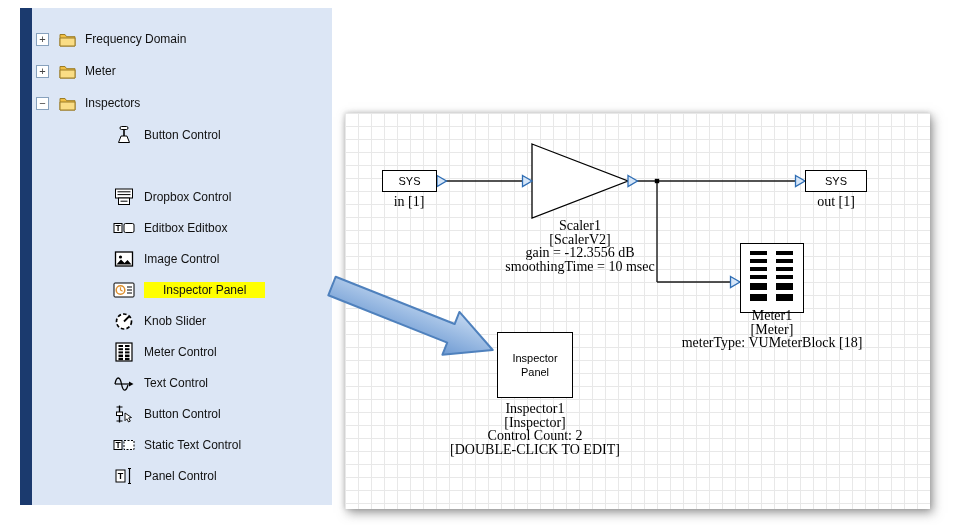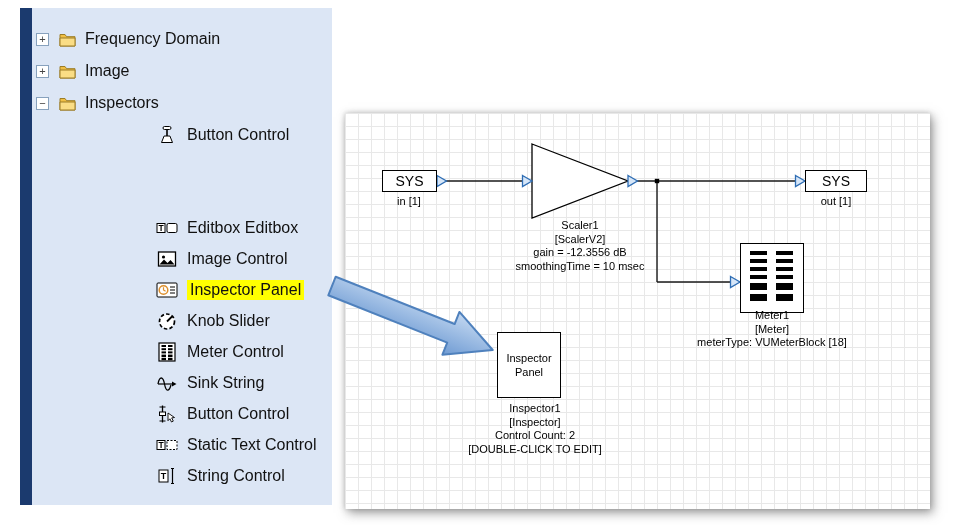--- a/index.html
+++ b/index.html
@@ -6,42 +6,42 @@
   html,body { background:#fff; font-family:"Liberation Sans", sans-serif; }
   .stage { position:relative; width:975px; height:525px; background:#fff; overflow:hidden; }
 
   
   .palette { position:absolute; left:20px; top:8px; width:312px; height:497px;
              background:var(--panel-bg,#dce6f5); }
   .strip { position:absolute; left:0; top:0; width:12px; height:100%;
            background:var(--strip,#1b3a6e); }
   .trow { position:absolute; display:flex; align-items:center; height:26px; gap:8px; cursor:default; }
   .trow.cat { left:16px; }
-  .trow.child { left:92px;margin-left:43px; }
+  .trow.child { left:92px; }
   .expander { width:13px; height:13px; flex:0 0 13px; border:1px solid #87a1bd; background:#fff;
               font-size:11px; line-height:11px; text-align:center; color:#444; }
   .ticon { width:20px; flex:0 0 20px; display:flex; justify-content:center; }
   .cicon { width:24px; flex:0 0 24px; display:flex; justify-content:center; }
-  .tlbl { font-size:16px; color:#111; white-space:nowrap; }
-  .tlbl.hl { background:var(--highlight,#ffff00); padding:1px 3px; }
+  .tlbl { font-size:12px; color:#111; white-space:nowrap; }
+  .tlbl.hl { background:var(--highlight,#ffff00); padding:1px 19px; }
 
   
   .canvas { position:absolute; left:345px; top:113px; width:585px; height:396px; background:#fff;
             background-image:linear-gradient(#e8e8e8 1px, transparent 1px),
                              linear-gradient(90deg,#e8e8e8 1px, transparent 1px);
             background-size:13px 13px;
             box-shadow:3px 4px 10px rgba(80,80,80,.55), 0 0 5px rgba(140,140,140,.45); }
   .wires { position:absolute; left:0; top:0; }
   .wire { stroke:#1a1a1a; stroke-width:1.4; }
   .tri  { fill:#fff; stroke:#000; stroke-width:1.3; }
   .port { fill:#d6e6f8; stroke:var(--port-blue,#2e6db4); stroke-width:1.3; }
   .blk  { position:absolute; border:1px solid #000; background:#fff; display:flex;
-          align-items:center; justify-content:center; font-size:14px; color:#000; }
-  .cap  { position:absolute; transform:translateX(-50%); text-align:center; font-size:11px;
-          line-height:13.5px; color:#000; white-space:nowrap; }
+          align-items:center; justify-content:center; font-size:11px; color:#000; }
+  .cap  { position:absolute; transform:translateX(-50%); text-align:center; font-size:14px;
+          line-height:13.5px; color:#000; white-space:nowrap;font-family:Liberation Serif, serif; }
   .meter-box { position:absolute; border:1.5px solid #000; background:#fff;
                display:flex; align-items:center; justify-content:center; }
   .insp-box { position:absolute; border:1px solid #000; background:#fff; display:flex;
               flex-direction:column; align-items:center; justify-content:center;
               font-size:11px; line-height:14px; color:#000; }
 
   
   .overlay { position:absolute; left:0; top:0; z-index:50; pointer-events:none; }
   .big-arrow { stroke:var(--arrow-border,#4f81bd); stroke-width:2; stroke-linejoin:round; }
 </style>
@@ -65,21 +65,21 @@
     </div>
 
     <div class="trow cat" style="top:50px">
       <span class="expander">+</span>
       <span class="ticon">
         <svg width="17" height="15" viewBox="0 0 17 15">
             <path d="M1 2.5h5l1.6 2.2H16V14H1z" fill="#f0bf44" stroke="#9c7d26"></path>
             <path d="M1 6h15v8H1z" fill="#fadd85" stroke="#9c7d26"></path>
           </svg>
       </span>
-      <span class="tlbl">Image</span>
+      <span class="tlbl">Meter</span>
     </div>
 
     <div class="trow cat" style="top:82px">
       <span class="expander">−</span>
       <span class="ticon">
         <svg width="17" height="15" viewBox="0 0 17 15">
             <path d="M1 2.5h5l1.6 2.2H16V14H1z" fill="#f0bf44" stroke="#9c7d26"></path>
             <path d="M1 6h15v8H1z" fill="#fadd85" stroke="#9c7d26"></path>
           </svg>
       </span>
@@ -91,20 +91,32 @@
         <svg width="20" height="20" viewBox="0 0 20 20">
             <rect x="6" y="1.5" width="8" height="3" rx="1.5" fill="#fff" stroke="#000"></rect>
             <line x1="10" y1="4.5" x2="10" y2="11" stroke="#000" stroke-width="1.6"></line>
             <path d="M4.5 17.5h11l-2.6-6.5H7.1z" fill="#fff" stroke="#000"></path>
           </svg>
       </span>
       <span class="tlbl">Button Control</span>
     </div>
 
 
+    <div class="trow child" style="top:176px">
+      <span class="cicon">
+        <svg width="20" height="20" viewBox="0 0 20 20">
+            <rect x="1.5" y="2" width="17" height="9" fill="#fff" stroke="#000"></rect>
+            <line x1="3.5" y1="4.8" x2="16.5" y2="4.8" stroke="#000"></line>
+            <line x1="3.5" y1="7.6" x2="16.5" y2="7.6" stroke="#000"></line>
+            <rect x="4.5" y="11" width="11" height="6.5" fill="#fff" stroke="#000"></rect>
+            <line x1="6.5" y1="14.2" x2="13.5" y2="14.2" stroke="#000"></line>
+          </svg>
+      </span>
+      <span class="tlbl">Dropbox Control</span>
+    </div>
 
     <div class="trow child" style="top:207px">
       <span class="cicon">
         <svg width="22" height="20" viewBox="0 0 22 20">
             <rect x="1" y="5.5" width="8" height="9" fill="#fff" stroke="#000"></rect>
             <text x="5" y="12.8" font-size="8.5" font-weight="bold" text-anchor="middle" font-family="Liberation Sans, sans-serif">T</text>
             <rect x="11" y="5.5" width="10" height="9" rx="1.5" fill="#fff" stroke="#000"></rect>
           </svg>
       </span>
       <span class="tlbl">Editbox Editbox</span>
@@ -167,21 +179,21 @@
     </div>
 
     <div class="trow child" style="top:362px">
       <span class="cicon">
         <svg width="20" height="20" viewBox="0 0 20 20">
             <line x1="1" y1="11" x2="16" y2="11" stroke="#000" stroke-width="1.2"></line>
             <path d="M1 11c1.5-8 5-8 6.5 0s4.5 8 6.5 1" fill="none" stroke="#000" stroke-width="1.3"></path>
             <path d="M19.5 11l-4.5-2.4v4.8z" fill="#000"></path>
           </svg>
       </span>
-      <span class="tlbl">Sink String</span>
+      <span class="tlbl">Text Control</span>
     </div>
 
     <div class="trow child" style="top:393px">
       <span class="cicon">
         <svg width="20" height="20" viewBox="0 0 20 20">
             <line x1="5.5" y1="1.5" x2="5.5" y2="18.5" stroke="#000" stroke-width="1.3"></line>
             <line x1="2.5" y1="3" x2="8.5" y2="3" stroke="#000"></line>
             <line x1="2.5" y1="17" x2="8.5" y2="17" stroke="#000"></line>
             <rect x="2.5" y="8" width="6" height="3.5" fill="#fff" stroke="#000"></rect>
             <path d="M11 9l6.5 4.5-2.8.4 1.6 3.2-1.8.9-1.6-3.2-1.9 1.9z" fill="#fff" stroke="#000" stroke-width="0.9"></path>
@@ -202,21 +214,21 @@
     </div>
 
     <div class="trow child" style="top:455px">
       <span class="cicon">
         <svg width="20" height="20" viewBox="0 0 20 20">
             <rect x="2" y="4" width="9" height="12" fill="#fff" stroke="#000"></rect>
             <text x="6.5" y="12.8" font-size="9" font-weight="bold" text-anchor="middle" font-family="Liberation Sans, sans-serif">T</text>
             <path d="M14 2.5h3M15.5 2.5v15M14 17.5h3" fill="none" stroke="#000" stroke-width="1.2"></path>
           </svg>
       </span>
-      <span class="tlbl">String Control</span>
+      <span class="tlbl">Panel Control</span>
     </div>
   </div>
 
   <div class="canvas">
 
     <svg class="wires" width="585" height="396" viewBox="0 0 585 396">
       <line class="wire" x1="92" y1="68" x2="187" y2="68"></line>
       <line class="wire" x1="283" y1="68" x2="460" y2="68"></line>
       <line class="wire" x1="312" y1="68" x2="312" y2="169"></line>
       <line class="wire" x1="312" y1="169" x2="395" y2="169"></line>
@@ -267,21 +279,21 @@
             <rect x="33" y="48" width="17" height="7"></rect>
         </g>
       </svg>
     </div>
     <div class="cap" style="left:427px;top:196px">
       <div>Meter1</div>
       <div>[Meter]</div>
       <div>meterType: VUMeterBlock [18]</div>
     </div>
 
-    <div class="insp-box" style="left:152px;top:219px;width:64px;height:66px">
+    <div class="insp-box" style="left:152px;top:219px;width:76px;height:66px">
       <div>Inspector</div>
       <div>Panel</div>
     </div>
     <div class="cap" style="left:190px;top:289px">
       <div>Inspector1</div>
       <div>[Inspector]</div>
       <div>Control Count: 2</div>
       <div>[DOUBLE-CLICK TO EDIT]</div>
     </div>
   </div>

